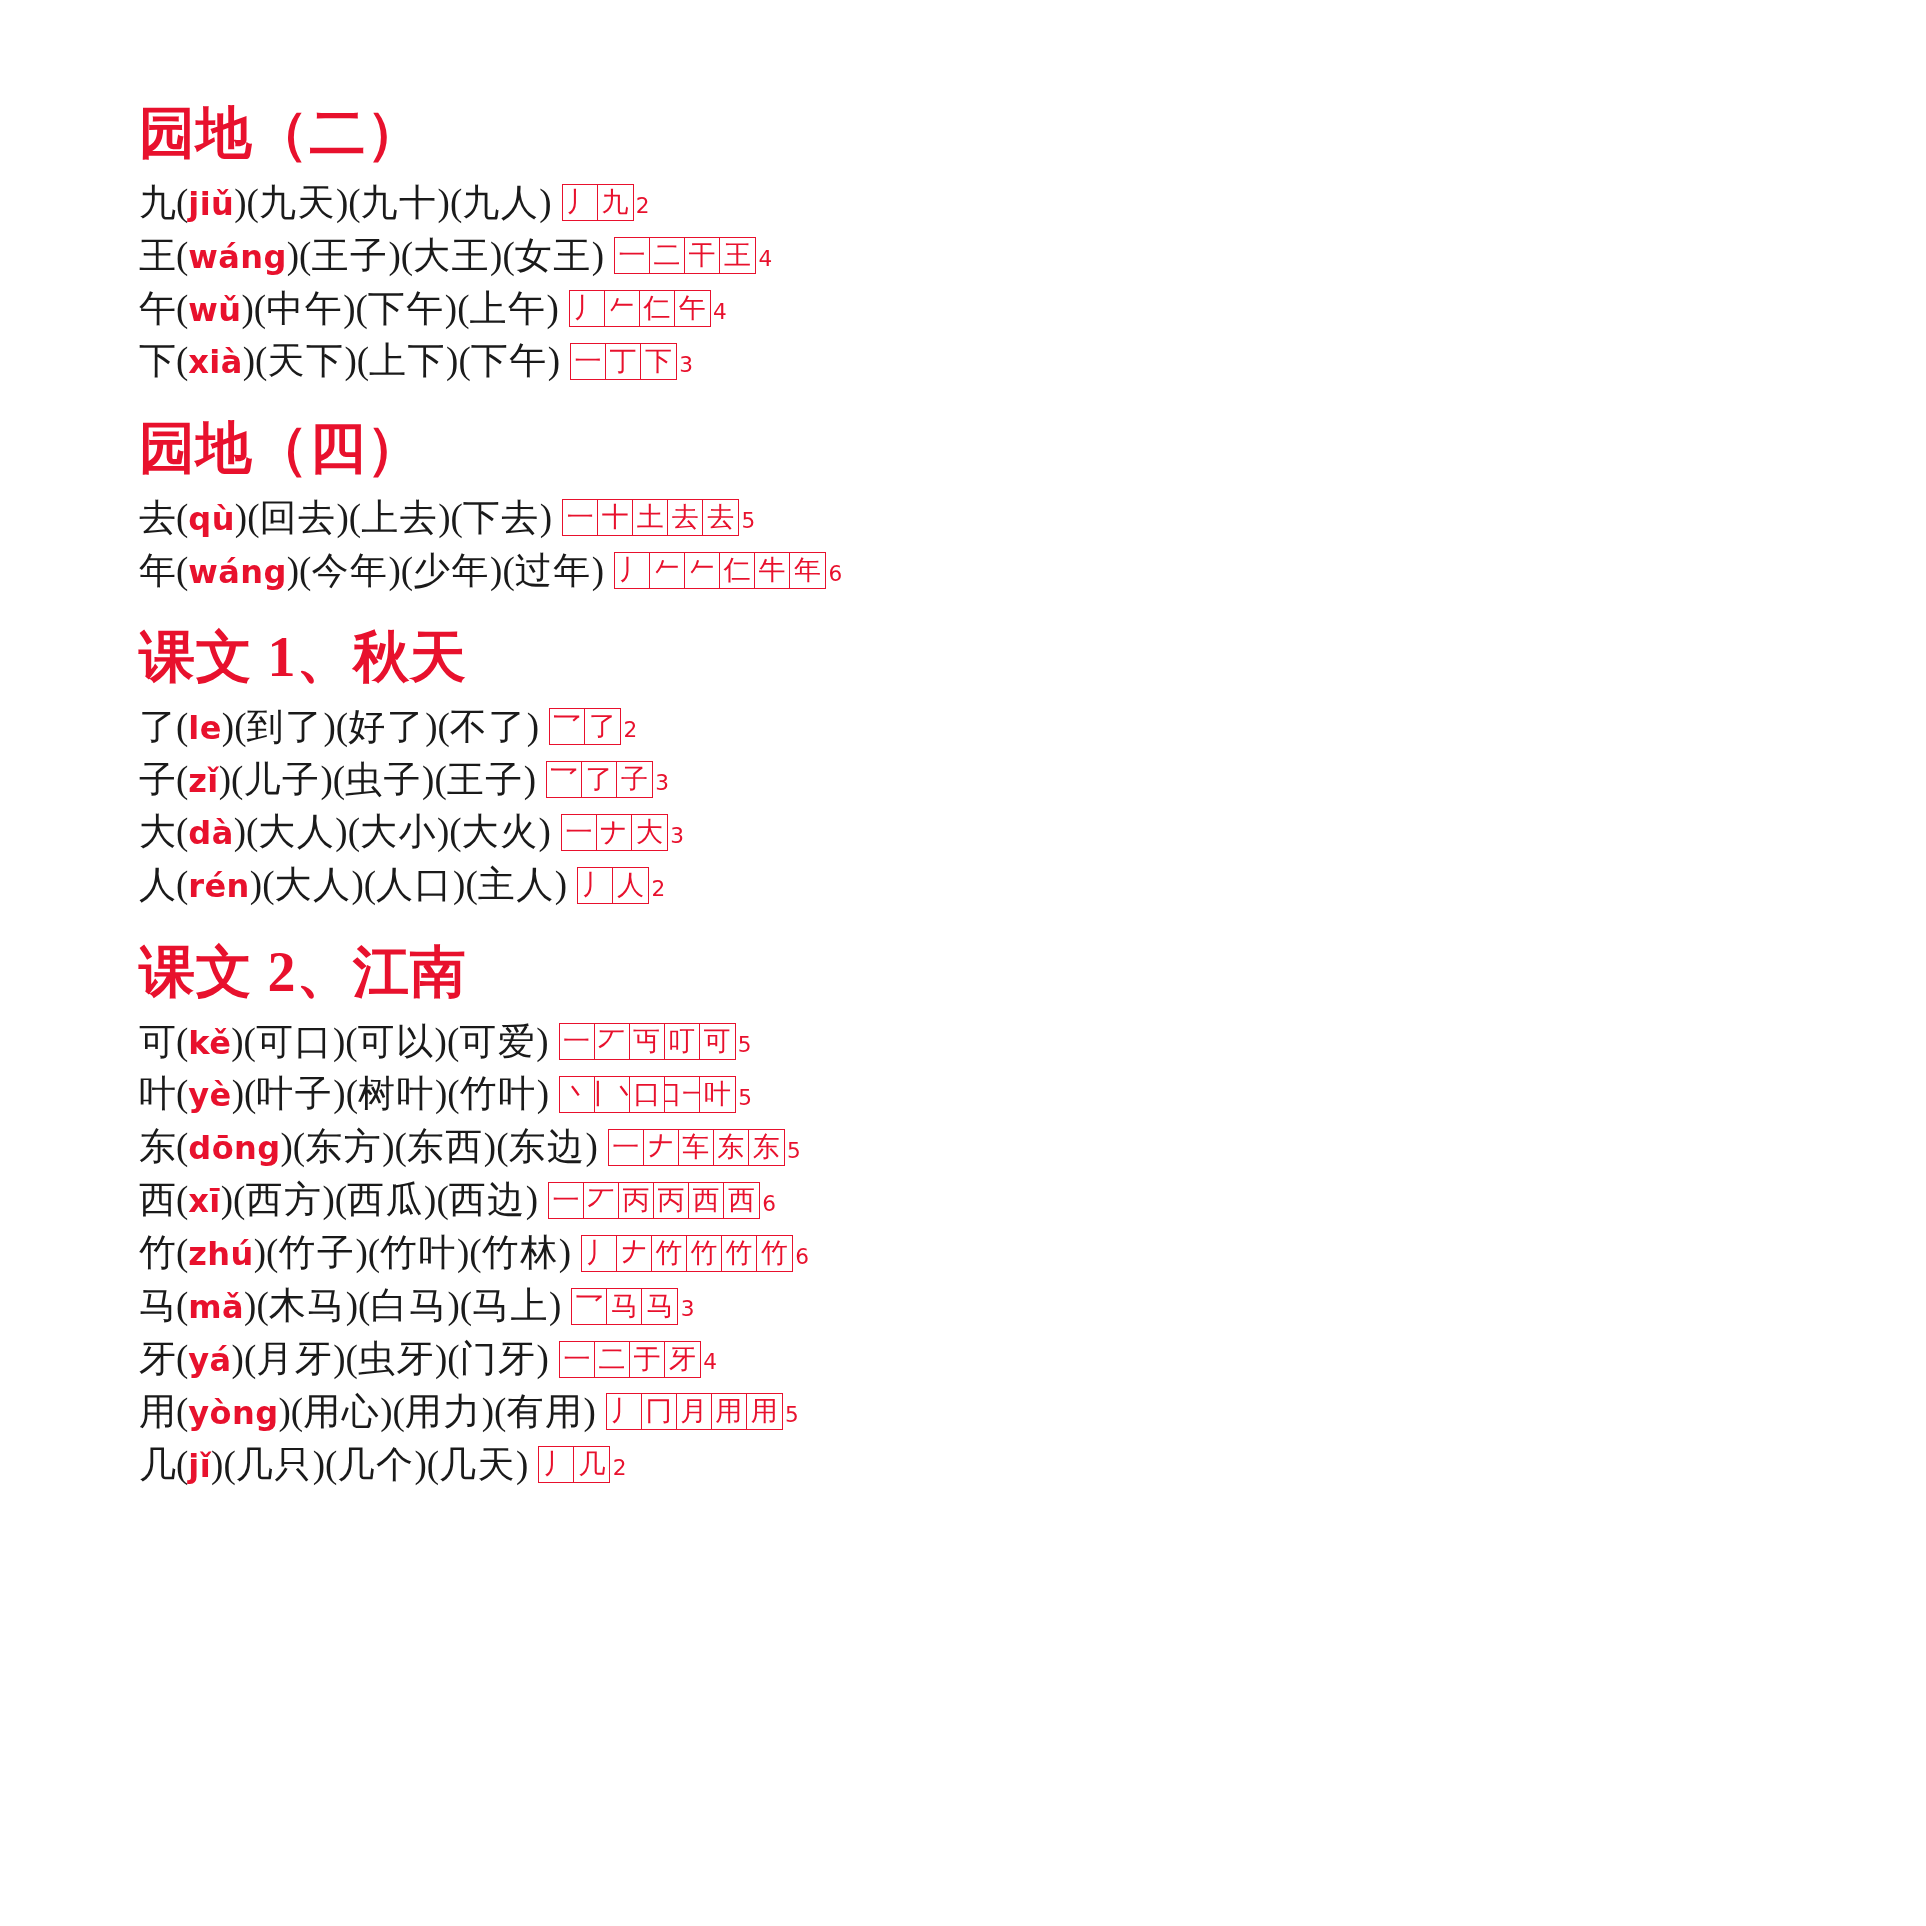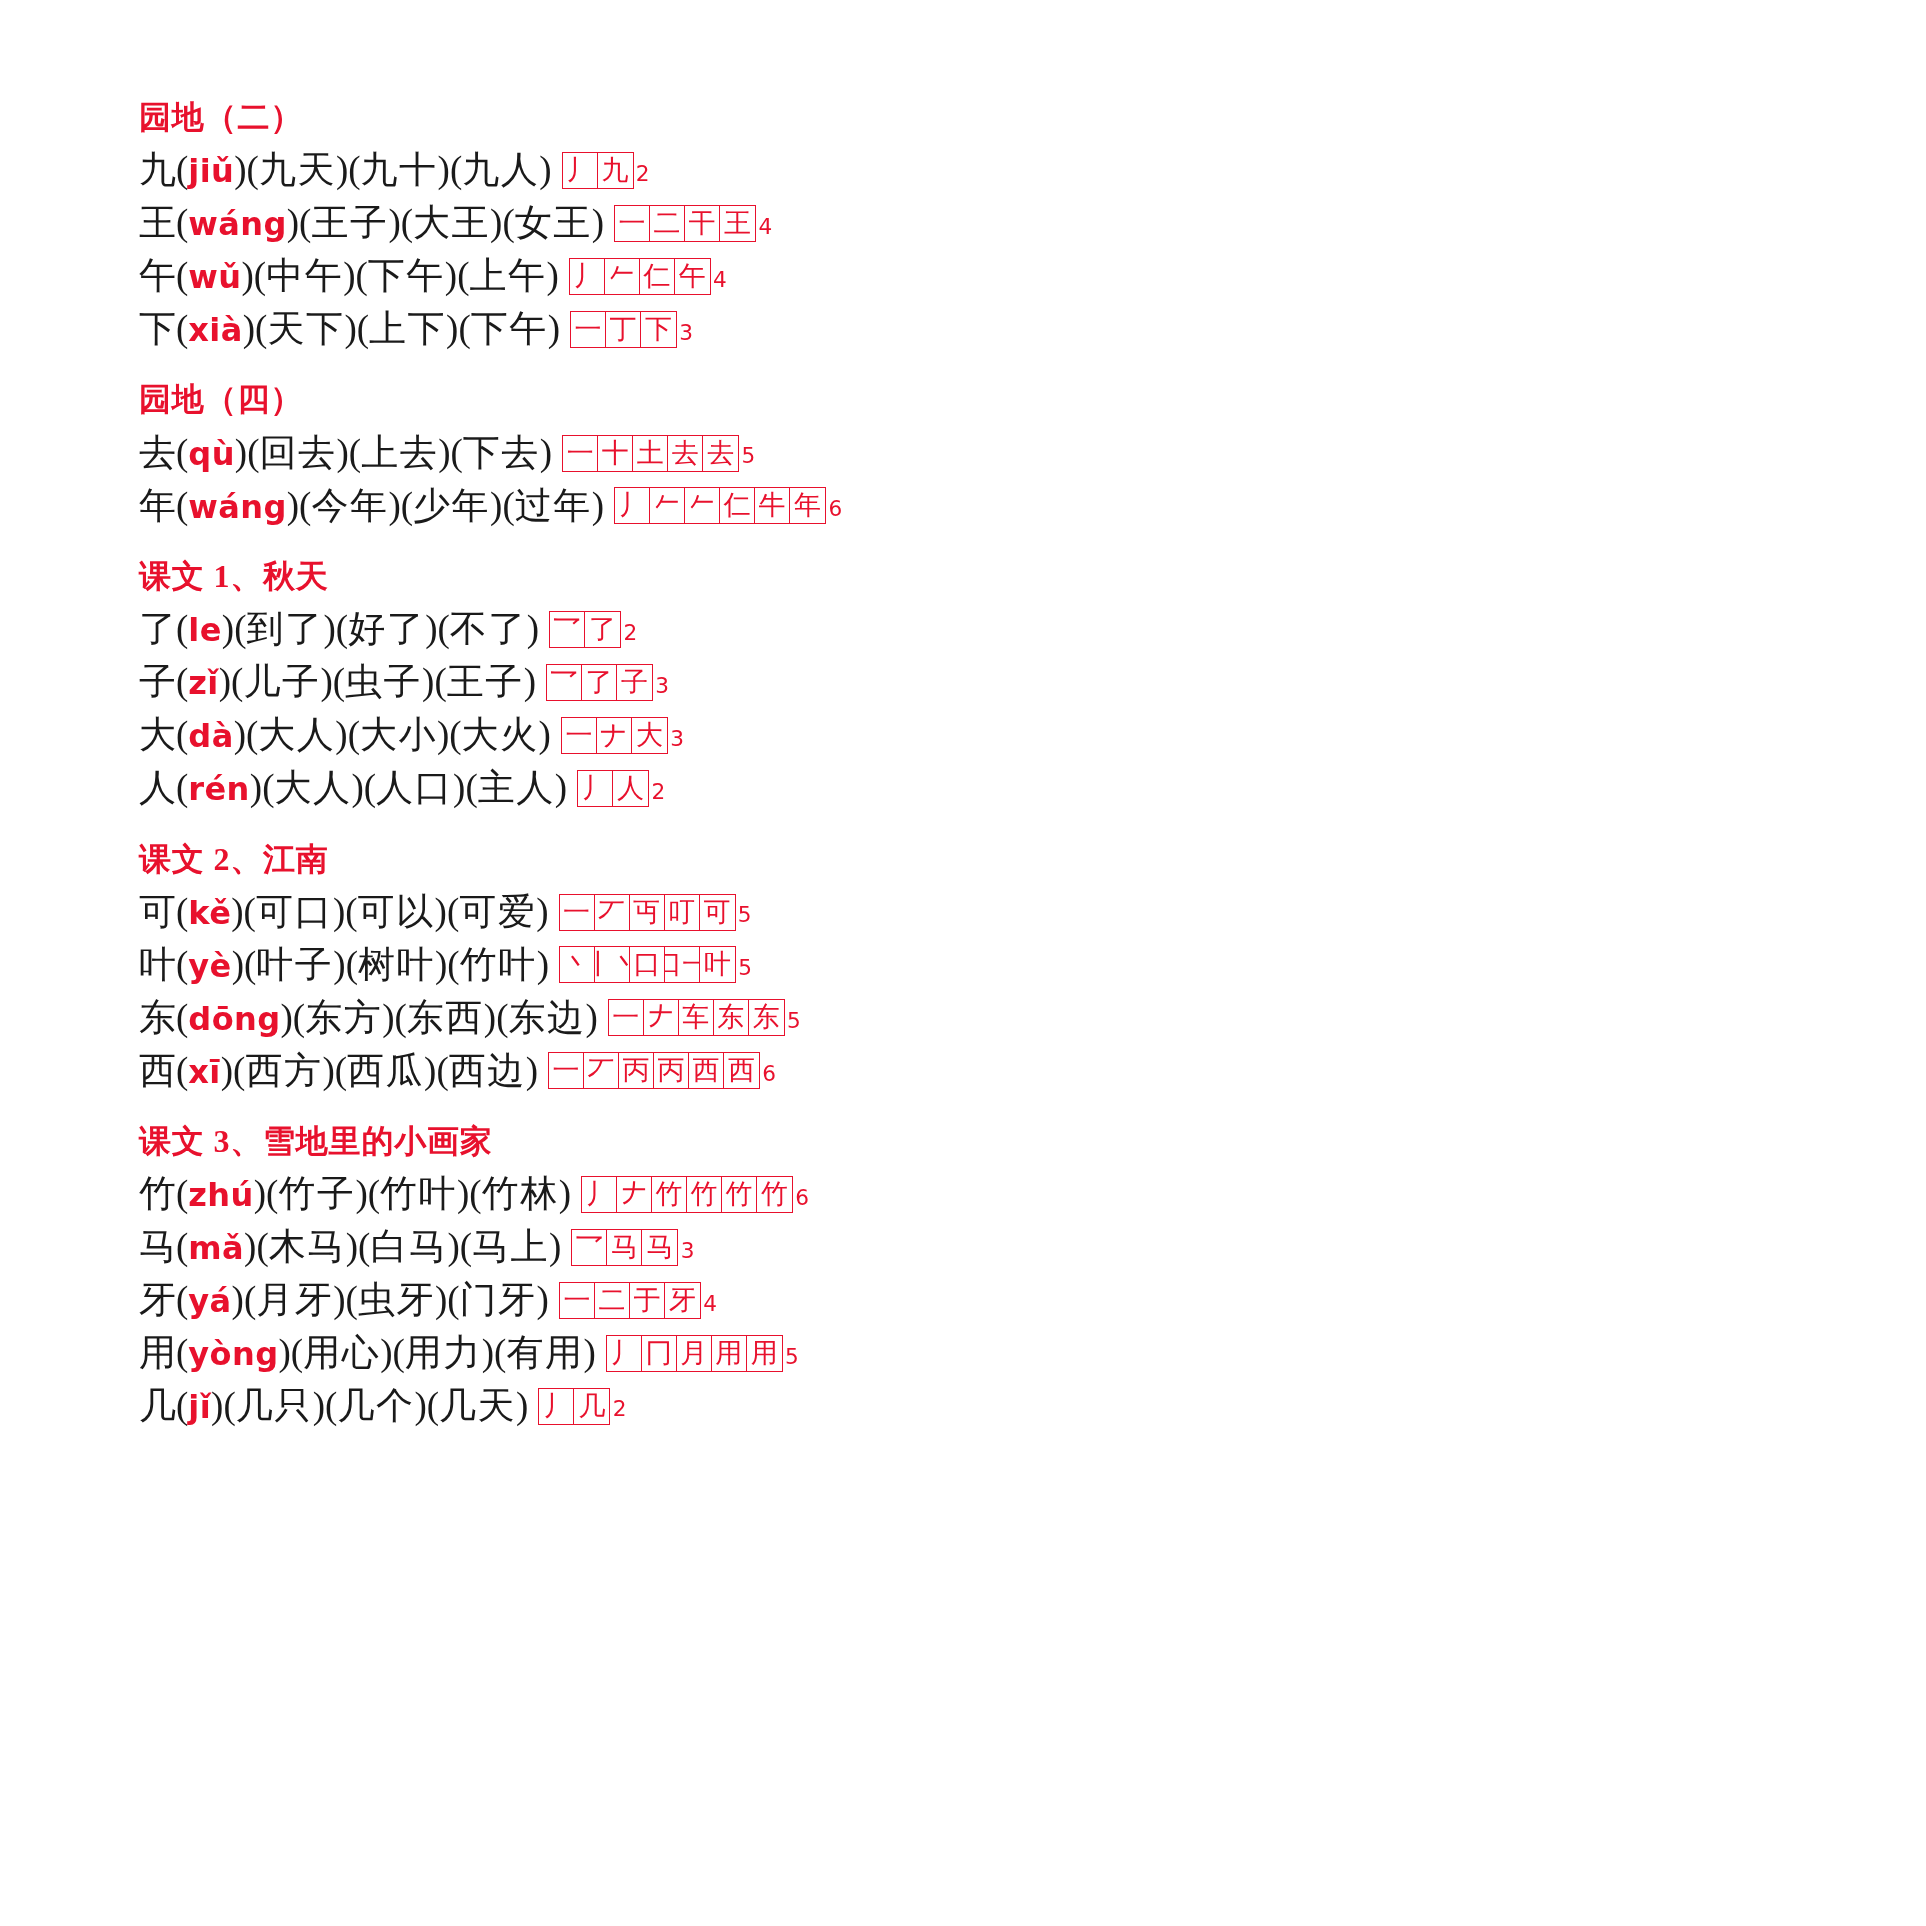--- a/index.html
+++ b/index.html
@@ -17,21 +17,21 @@
     position: relative;
     box-sizing: border-box;
     padding: 96px 139px 0 139px;
   }
   .section {
     margin-bottom: 0;
   }
   .section-title {
     color: #e8112d;
     font-weight: bold;
-    font-size: 32px;
+    font-size: 56px;
     letter-spacing: 0.8px;
     margin: 0 0 9.2px 0;
     line-height: 1.35;
     white-space: nowrap;
   }
   .section + .section .section-title {
     margin-top: 27px;
   }
   .gap-lg .section-title {
     margin-top: 46px;
@@ -484,21 +484,20 @@
               <span class="cell">丙</span>
               <span class="cell">丙</span>
               <span class="cell">西</span>
               <span class="cell final">西</span>
             </span>
             <span class="count">6</span>
           </span>
         </div>
       </div>
       <div class="section gap-lg">
-        <div class="section-title">课文 3、雪地里的小画家</div>
         <div class="entry">
           <span class="entry-text">
             <span class="han">竹</span>
             <span class="paren">(</span>
             <span class="pin">zhú</span>
             <span class="paren">)</span>
             <span class="paren">(</span>
             <span class="words">竹子</span>
             <span class="paren">)</span>
             <span class="paren">(</span>

